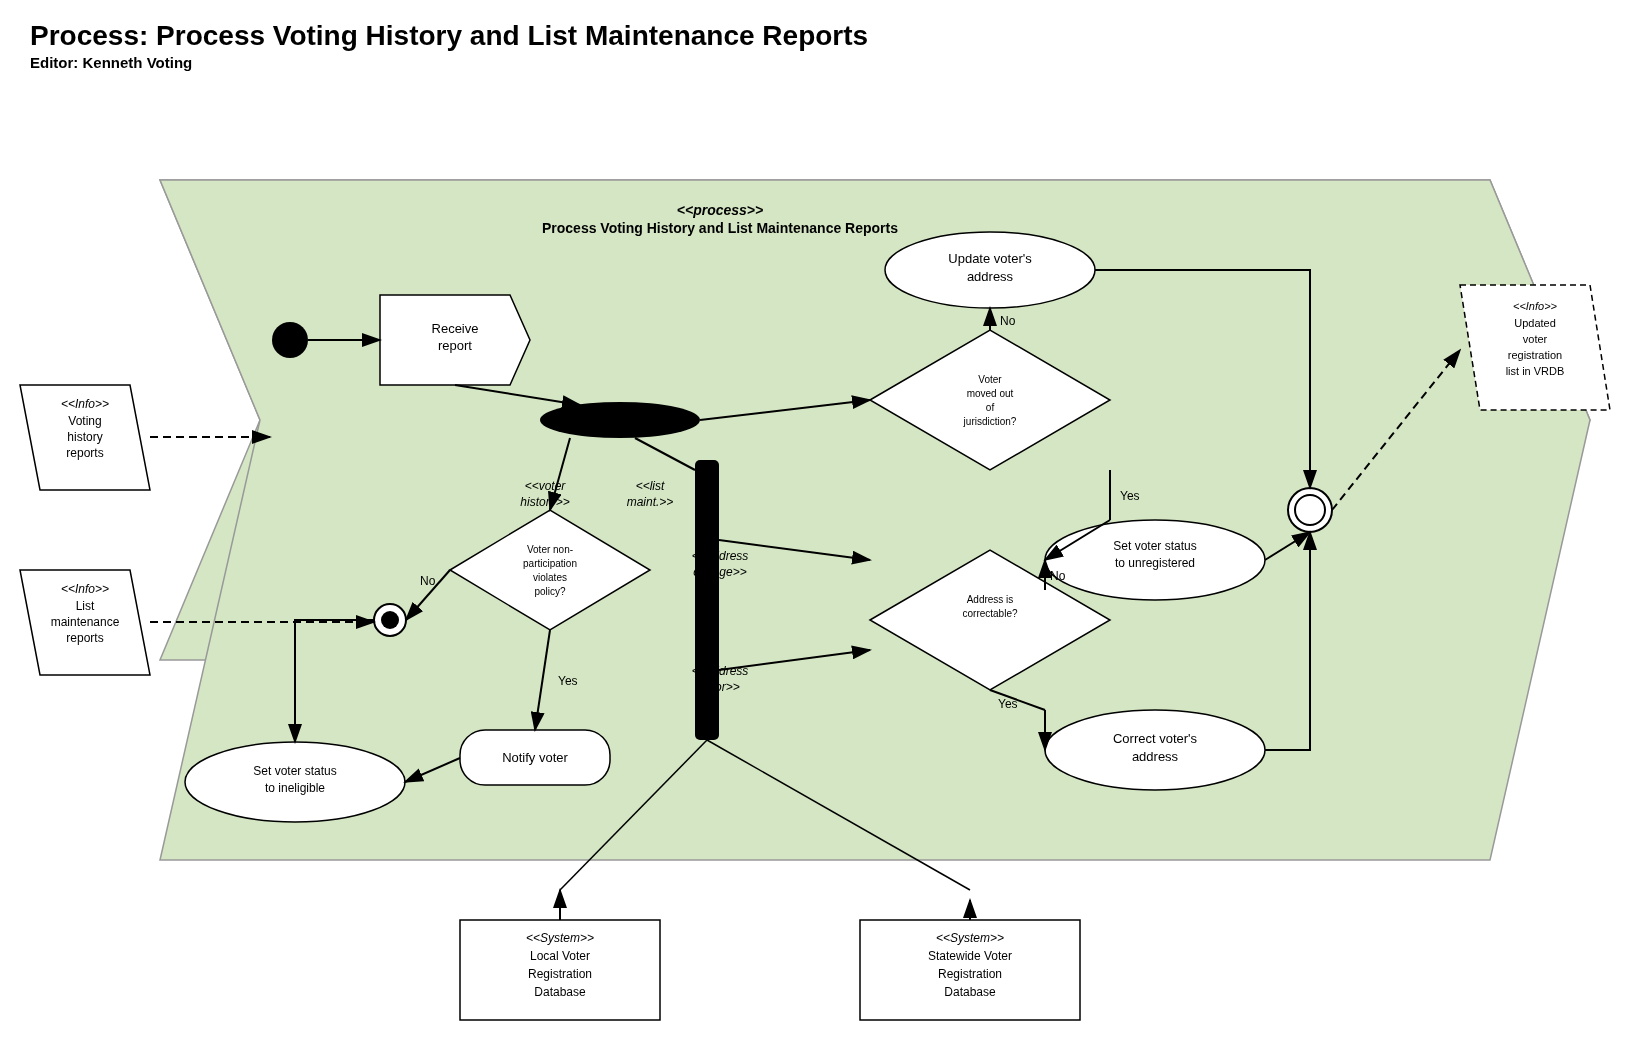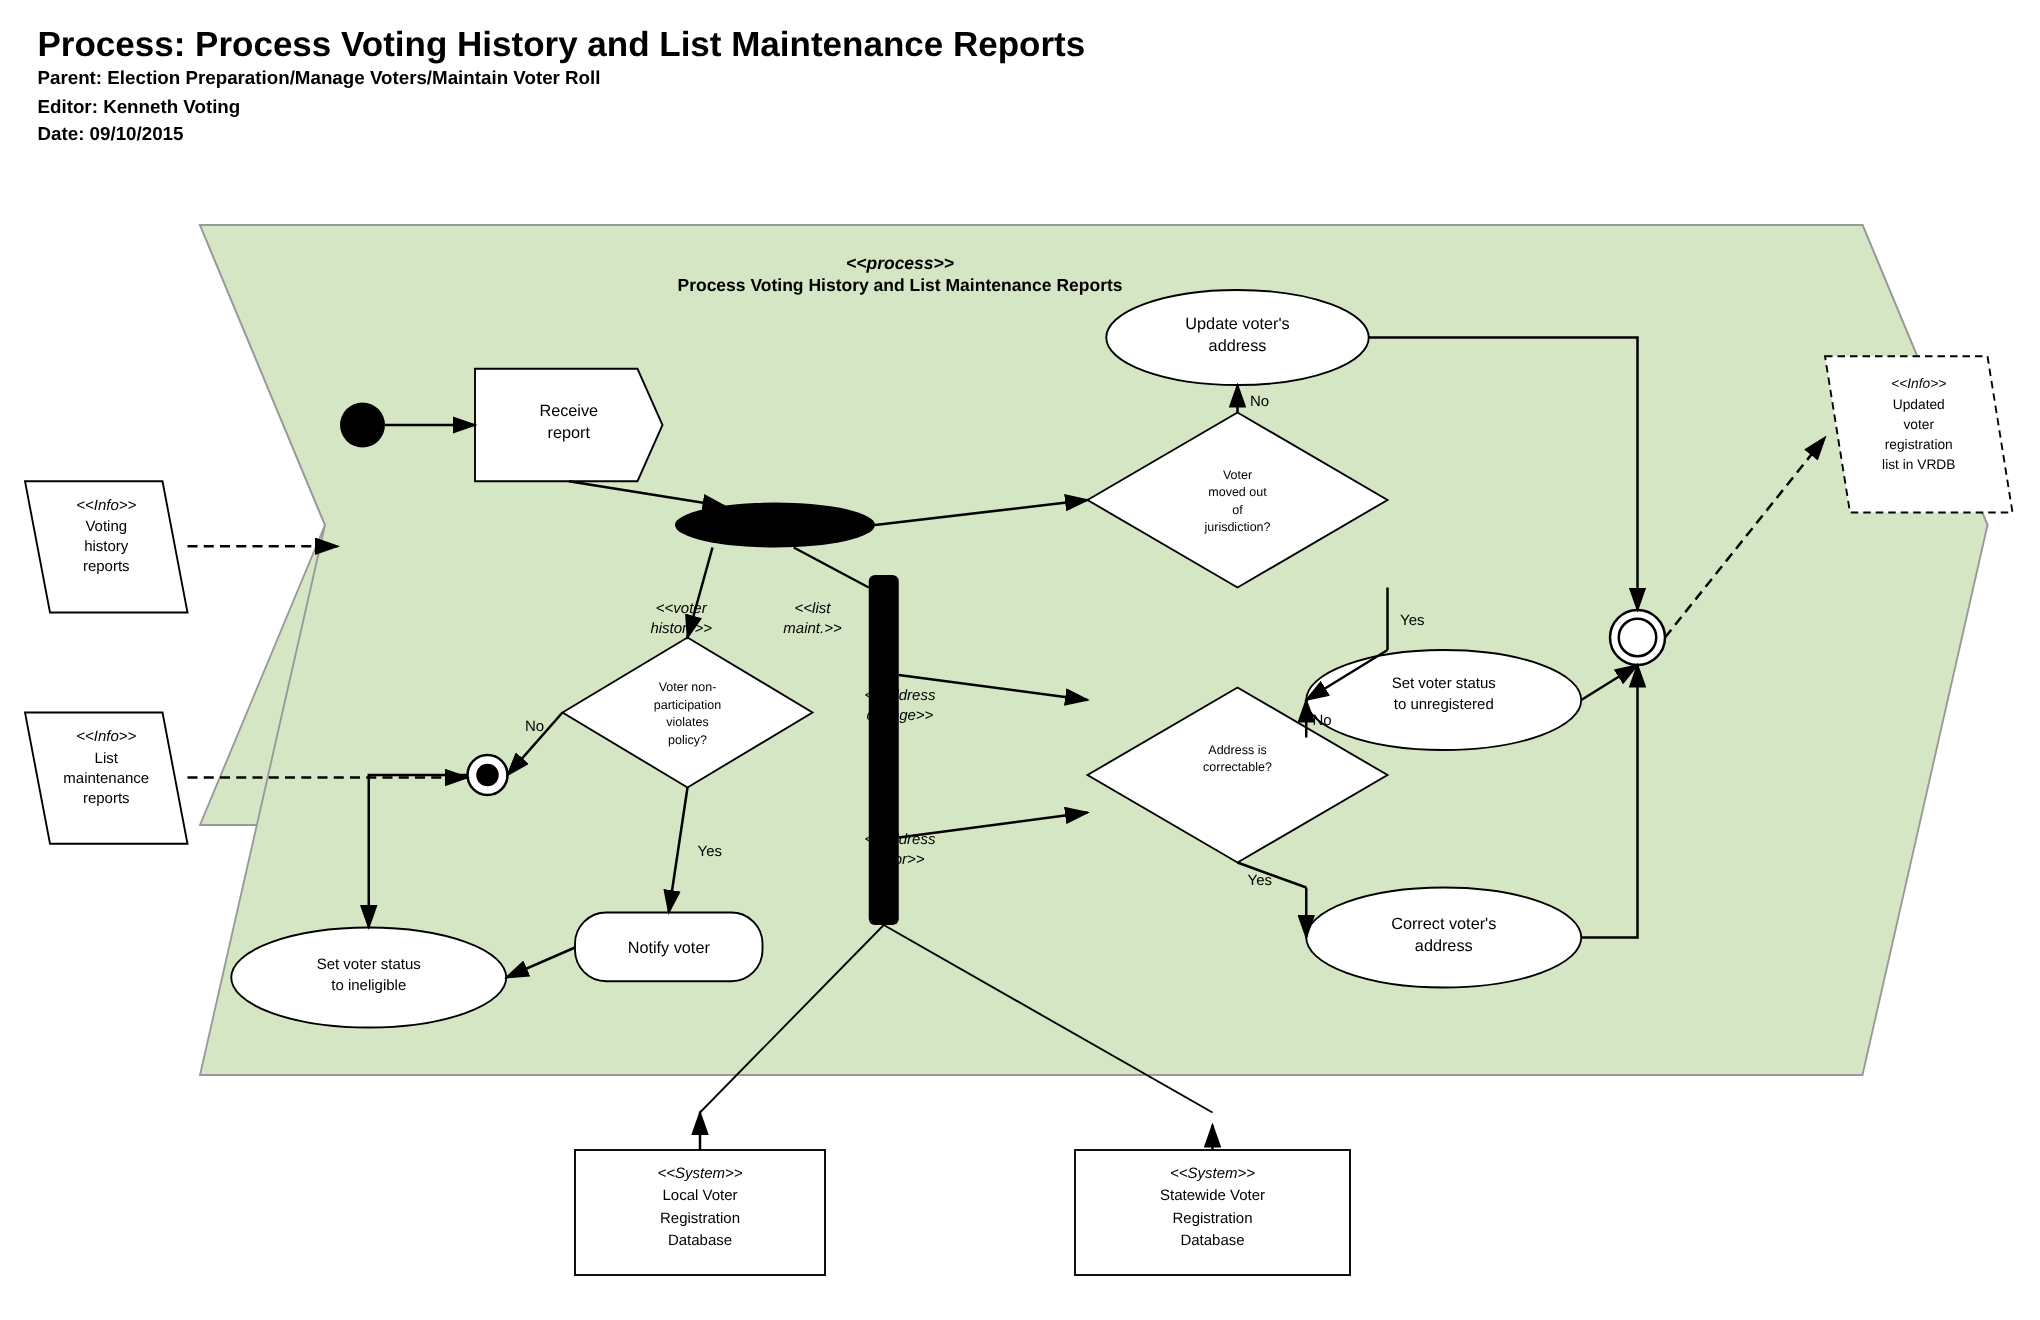--- a/index.html
+++ b/index.html
@@ -42,30 +42,22 @@
       height: 920px;
     }
   </style>
 </head>
 <body>
 
 <div id="page-container">
   <div class="header">
     <h1>Process: Process Voting History and List Maintenance Reports</h1>
     <p>
-      <span>Parent:</span>
-      <span>Election Preparation/Manage Voters/Maintain Voter Roll</span>
-    </p>
-    <p>
       <span>Editor:</span>
       <span>Kenneth Voting</span>
-    </p>
-    <p>
-      <span>Date:</span>
-      <span>09/10/2015</span>
     </p>
   </div>
 
   <svg id="diagram-svg" viewBox="0 0 1632 920" xmlns="http://www.w3.org/2000/svg">
 
     <polygon points="160,50 1490,50 1590,290 1490,530 160,530 260,290" fill="#d4e6c3" stroke="#999" stroke-width="1.5"></polygon>
 
     <polygon points="160,50 1490,50 1590,290 1490,730 160,730 260,290" fill="#d4e6c3" stroke="#999" stroke-width="1.5"></polygon>
 
     <g>

